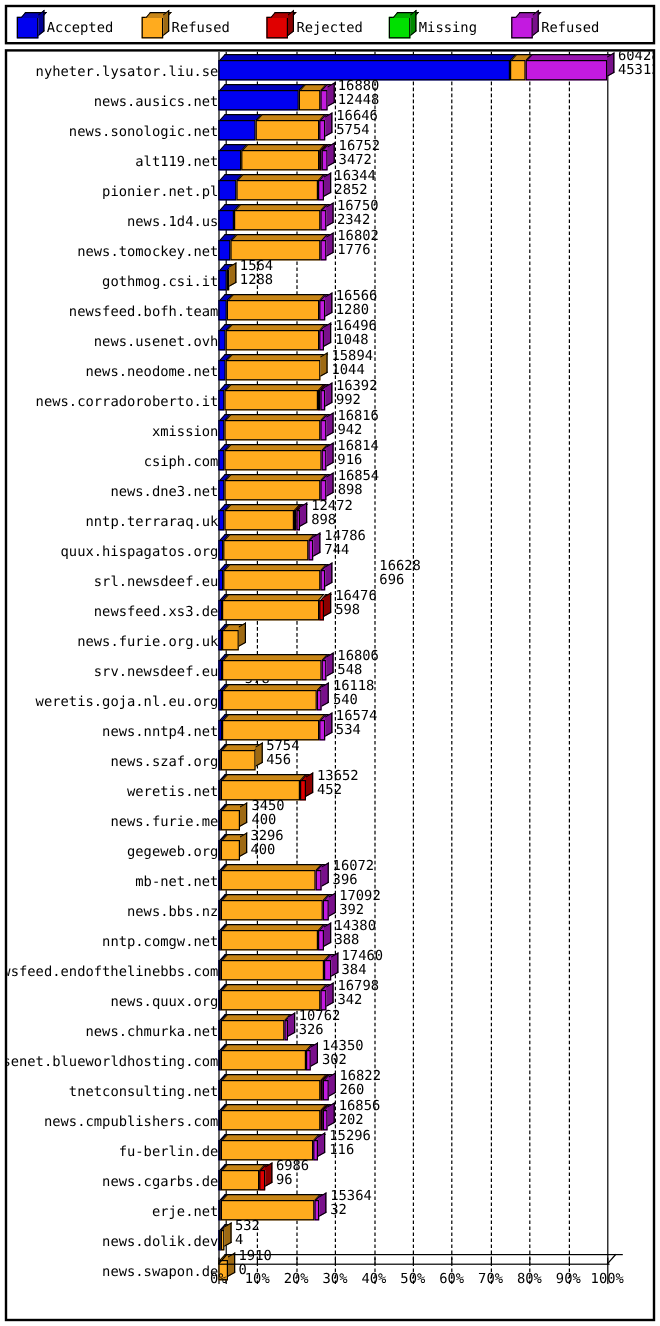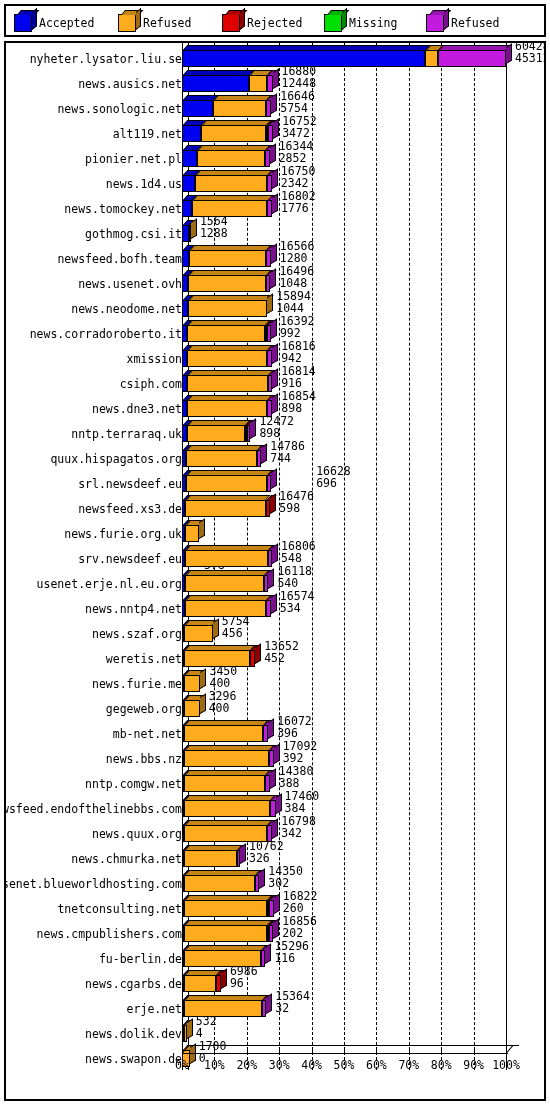--- a/index.html
+++ b/index.html
@@ -588,21 +588,21 @@
             <div class="seg" style="left: 85.5092px; width: 4.60038px; background: rgb(195, 26, 224);"></div>
             <div class="seg-top" style="left: 86.5092px; top: -5px; width: 4.60038px; background: rgb(152, 20, 175);"></div>
             <div class="cap-side" style="left: 90.1096px; background: rgb(121, 16, 139);"></div>
           </div>
           <div class="value-labels" style="left: 275.11px;">
             <div>16806</div>
             <div>548</div>
           </div>
         </div>
         <div class="row" style="top: 527px;">
-          <div class="row-label">usenet.erje.nl.eu.org</div>
+          <div class="row-label">weretis.goja.nl.eu.org</div>
           <div class="bar-wrap">
             <div class="seg" style="left: 0px; width: 2.89535px; background: rgb(0, 0, 240);"></div>
             <div class="seg-top" style="left: 1px; top: -5px; width: 2.89535px; background: rgb(0, 0, 187);"></div>
             <div class="seg" style="left: 2.89535px; width: 79.3539px; background: rgb(255, 171, 30);"></div>
             <div class="seg-top" style="left: 3.89535px; top: -5px; width: 79.3539px; background: rgb(199, 133, 23);"></div>
             <div class="seg" style="left: 82.2493px; width: 4.17144px; background: rgb(195, 26, 224);"></div>
             <div class="seg-top" style="left: 83.2493px; top: -5px; width: 4.17144px; background: rgb(152, 20, 175);"></div>
             <div class="cap-side" style="left: 86.4207px; background: rgb(121, 16, 139);"></div>
           </div>
           <div class="value-labels" style="left: 271.421px;">
@@ -895,21 +895,21 @@
           </div>
         </div>
         <div class="row" style="top: 1002px;">
           <div class="row-label">news.swapon.de</div>
           <div class="bar-wrap">
             <div class="seg" style="left: 0px; width: 7.77454px; background: rgb(255, 171, 30);"></div>
             <div class="seg-top" style="left: 1px; top: -5px; width: 7.77454px; background: rgb(199, 133, 23);"></div>
             <div class="cap-side" style="left: 7.77454px; background: rgb(158, 106, 19);"></div>
           </div>
           <div class="value-labels" style="left: 192.775px;">
-            <div>1700</div>
+            <div>1910</div>
             <div>0</div>
           </div>
         </div>
       </div>
     <div id="xaxis">
         <div class="axis-line" style="left: 183px; top: 2px; width: 330px;"></div>
         <div class="axis-line" style="left: 176px; top: 10px; width: 326px;"></div>
         <div class="axis-skew" style="left: 176px; top: 10px; width: 10.6301px; transform: rotate(-49deg);"></div>
         <div class="axis-skew" style="left: 500px; top: 10px; width: 10.6301px; transform: rotate(-49deg);"></div>
         <div class="tick" style="left: 176px; top: 5px;"></div>

